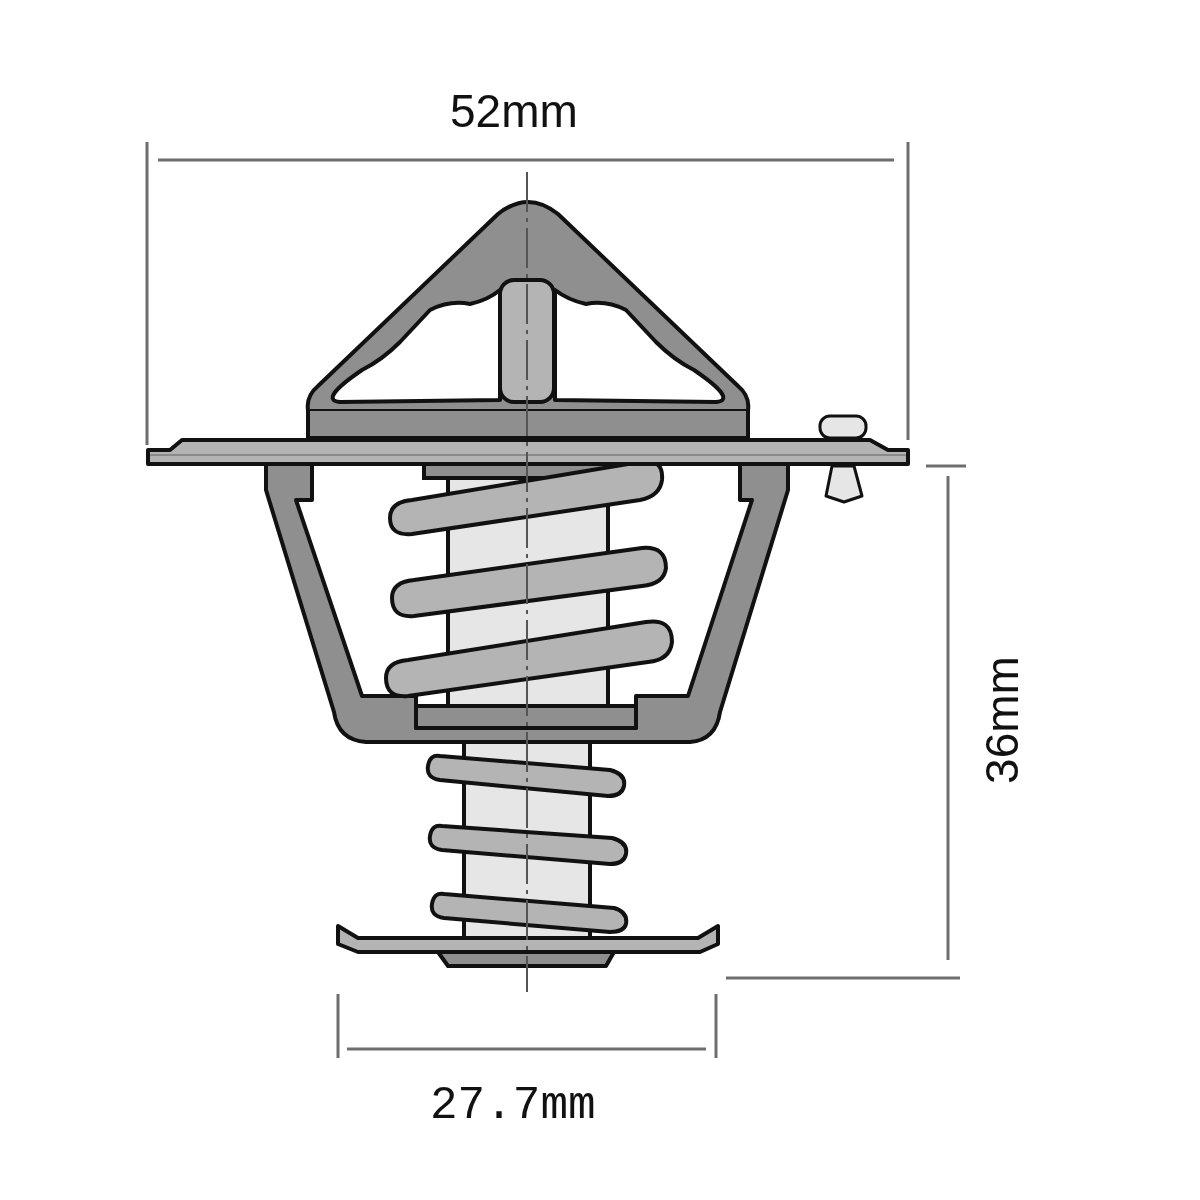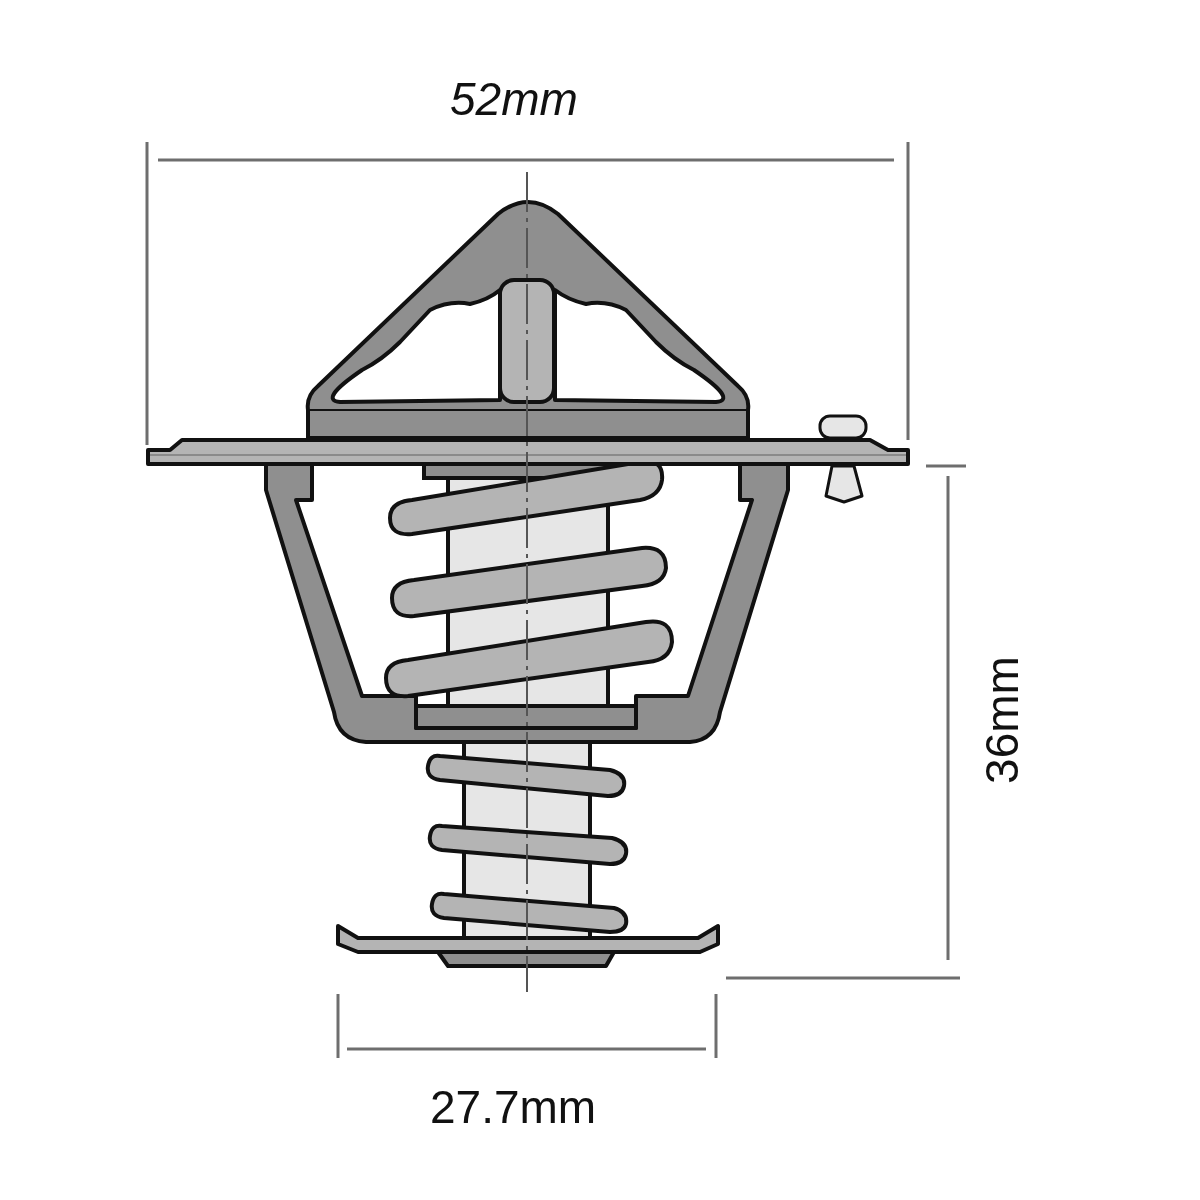--- a/index.html
+++ b/index.html
@@ -1,20 +1,20 @@
 <!DOCTYPE html>
 <html><head>
   <meta charset="utf-8">
   <style>
     html, body { margin: 0; padding: 0; background: #ffffff; }
     body { width: 1200px; height: 1200px; position: relative; overflow: hidden; font-family: "Liberation Sans", sans-serif; }
     #diagram { position: absolute; left: 0; top: 0; }
     .dim-label { position: absolute; font-family: "Liberation Sans", sans-serif; font-size: 46px; color: #111111; white-space: nowrap; }
-    #label-width { left: 450px; top: 72px; font-style: italic; }
-    #label-bottom { left: 430px; top: 1080px; }
+    #label-width { left: 450px; top: 84px; }
+    #label-bottom { left: 430px; top: 1080px; font-family: Liberation Mono, monospace; }
     #label-height { left: 1002px; top: 720px; transform: translate(-50%, -50%) rotate(-90deg); }
   </style>
 </head>
 <body>
 
 <svg id="diagram" width="1200" height="1200" viewBox="0 0 1200 1200" xmlns="http://www.w3.org/2000/svg">
 
   <g stroke="#6e6e6e" stroke-width="3" fill="none">
     <line x1="147" y1="142" x2="147" y2="445"></line>
     <line x1="908" y1="142" x2="908" y2="440"></line>

